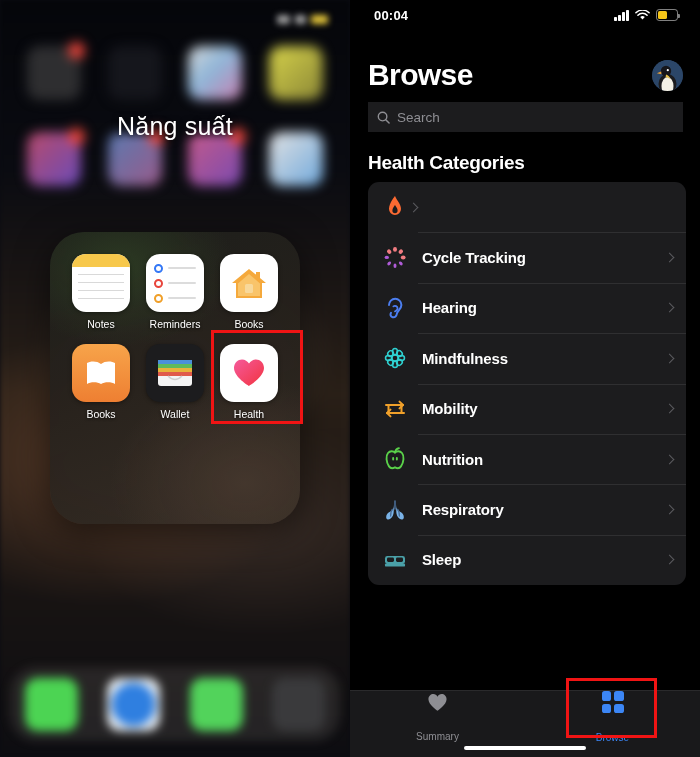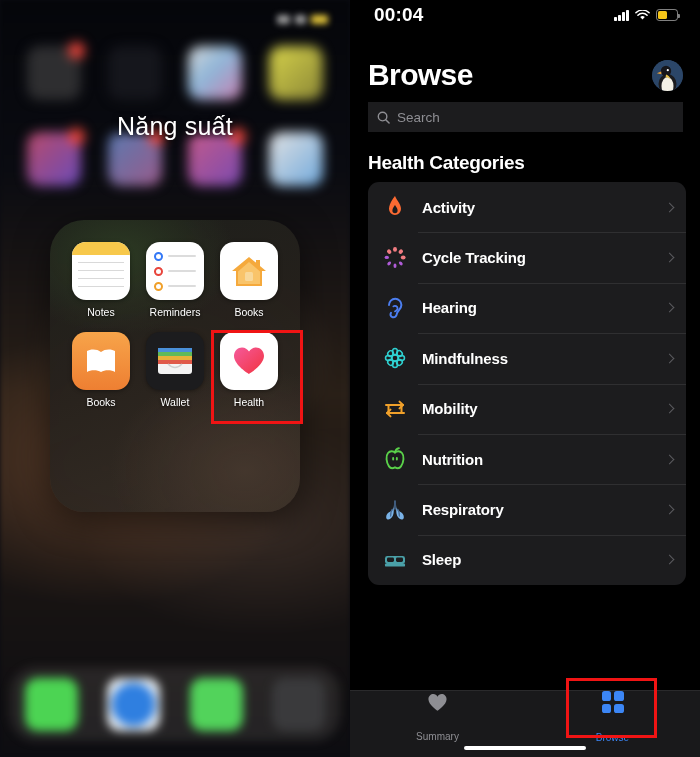--- a/index.html
+++ b/index.html
@@ -50,21 +50,21 @@
     width: 17px; height: 17px; border-radius: 50%; background: #e8443a;
   }
 
   
   .folder-title {
     position: absolute; top: 112px; left: 0; right: 0; z-index: 4;
     text-align: center; color: #fff; font-size: 25px; font-weight: 400;
     text-shadow: 0 1px 6px rgba(0,0,0,.85); letter-spacing: .2px;
   }
   .folder {
-    position: absolute; left: 50px; top: 220px; width: 250px; height: 292px;
+    position: absolute; left: 50px; top: 232px; width: 250px; height: 292px;
     border-radius: 34px; z-index: 3; overflow: hidden;
     background:
       radial-gradient(ellipse 160px 110px at 28% 12%, rgba(46,62,36,.85), transparent 72%),
       radial-gradient(ellipse 180px 140px at 78% 86%, rgba(70,56,46,.9), transparent 75%),
       linear-gradient(160deg, rgba(30,32,28,.93) 0%, rgba(38,33,28,.94) 45%, rgba(52,44,37,.95) 100%);
     box-shadow: 0 8px 34px rgba(0,0,0,.55);
   }
   .folder-grid {
     display: grid; grid-template-columns: repeat(3, 1fr);
     row-gap: 14px; padding: 22px 14px 0;
@@ -106,21 +106,21 @@
 
   
   .right-panel {
     position: relative; width: 350px; height: 757px;
     background: #000; color: #fff; overflow: hidden;
   }
   .status-bar {
     height: 30px; display: flex; justify-content: space-between; align-items: center;
     padding: 0 22px 0 24px;
   }
-  .status-time { font-size: 19px; font-weight: 700; letter-spacing: .2px; }
+  .status-time { font-size: 13px; font-weight: 700; letter-spacing: .2px; }
   .status-icons { display: flex; align-items: center; gap: 6px; }
   .signal { display: flex; align-items: flex-end; gap: 1.5px; height: 11px; }
   .signal i { width: 2.6px; background: #fff; border-radius: .8px; display: block; }
   .signal i:nth-child(1){ height: 4px; } .signal i:nth-child(2){ height: 6px; }
   .signal i:nth-child(3){ height: 8.5px; } .signal i:nth-child(4){ height: 11px; }
   .batt-shell {
     width: 22px; height: 11.5px; border: 1.3px solid rgba(255,255,255,.5);
     border-radius: 3.2px; padding: 1.2px; position: relative;
   }
   .batt-fill { height: 100%; width: 52%; background: #f5c518; border-radius: 1.6px; }
@@ -396,21 +396,20 @@
 
     <div class="cat-card">
 
       <div class="cat-row">
         <div class="cat-icon">
           <svg width="20" height="24" viewBox="0 0 20 24">
             <path d="M10 1 C10 1 4 8 4 14 A6 6 0 0 0 16 14 C16 9 12.5 6.5 10 1 Z" fill="#fc6a32"></path>
             <path d="M10 10 C10 10 7.4 13.2 7.4 15.6 A2.6 2.6 0 0 0 12.6 15.6 C12.6 13.4 11.2 12.2 10 10 Z" fill="#1c1c1e"></path>
           </svg>
         </div>
-        <div class="cat-label">Activity</div>
         <div class="chev"></div>
       </div>
 
 
       <div class="cat-row">
         <div class="cat-icon">
           <svg width="24" height="24" viewBox="0 0 24 24">
             <g fill="#f07b80">
               <ellipse cx="12" cy="3.4" rx="2" ry="2.4"></ellipse>
               <ellipse cx="17.8" cy="5.6" rx="2" ry="2.4" transform="rotate(45 17.8 5.6)"></ellipse>

